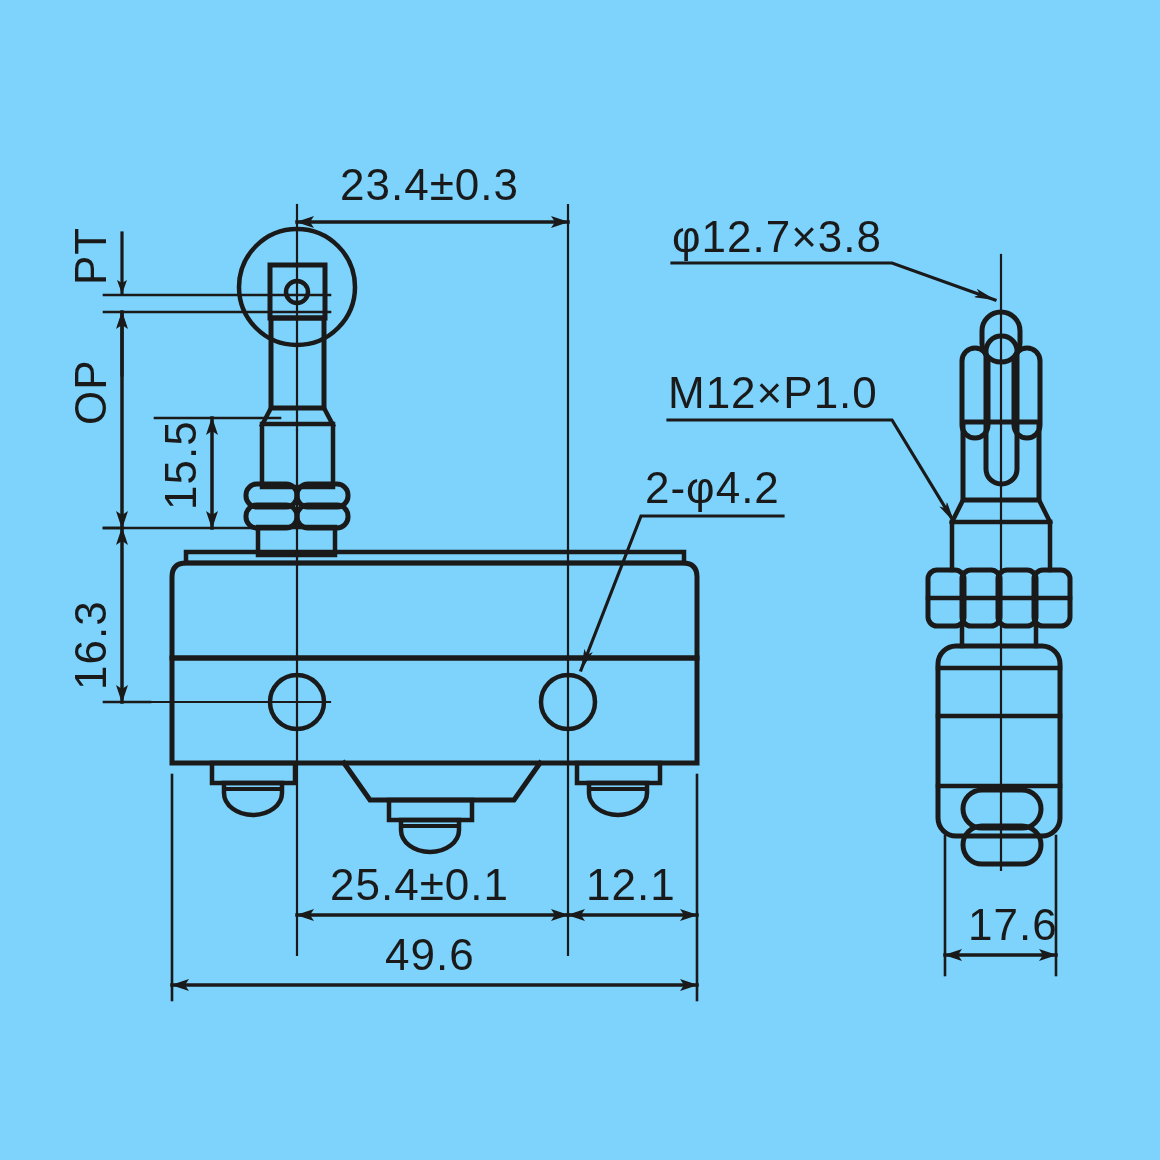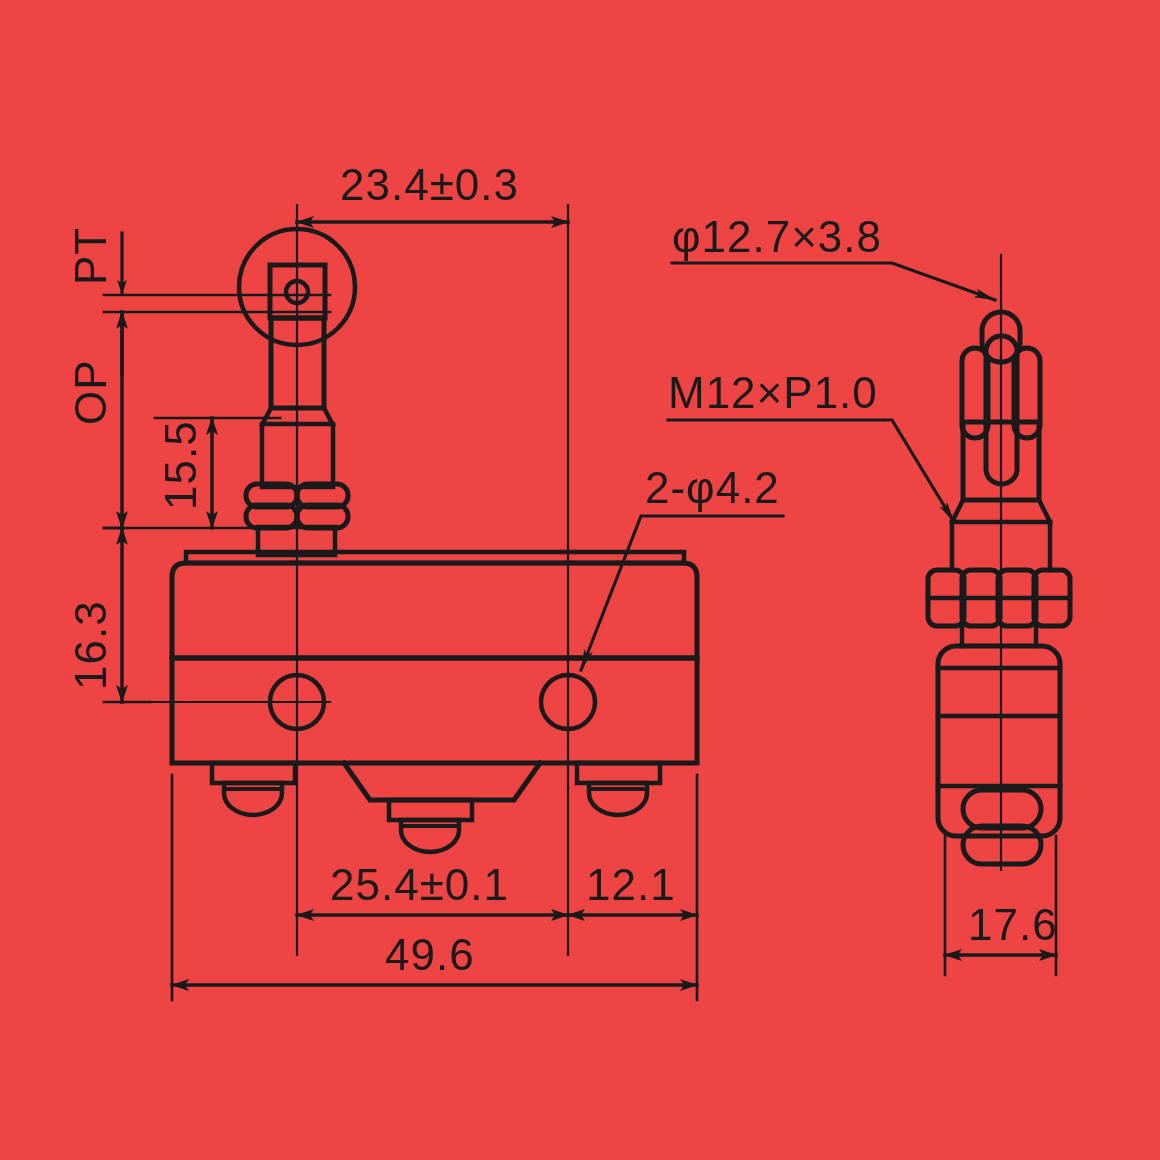--- a/index.html
+++ b/index.html
@@ -4,21 +4,21 @@
 <style>
   html, body {
     margin: 0;
     padding: 0;
     background: #ffffff;
   }
   #sheet {
     position: relative;
     width: 1160px;
     height: 1160px;
-    background: #ef4444;
+    background: #7dd3fc;
     font-family: "Liberation Sans", sans-serif;
     overflow: hidden;
   }
   #sheet svg {
     position: absolute;
     top: 0;
     left: 0;
   }
   .dim-text {
     font-family: "Liberation Sans", sans-serif;

